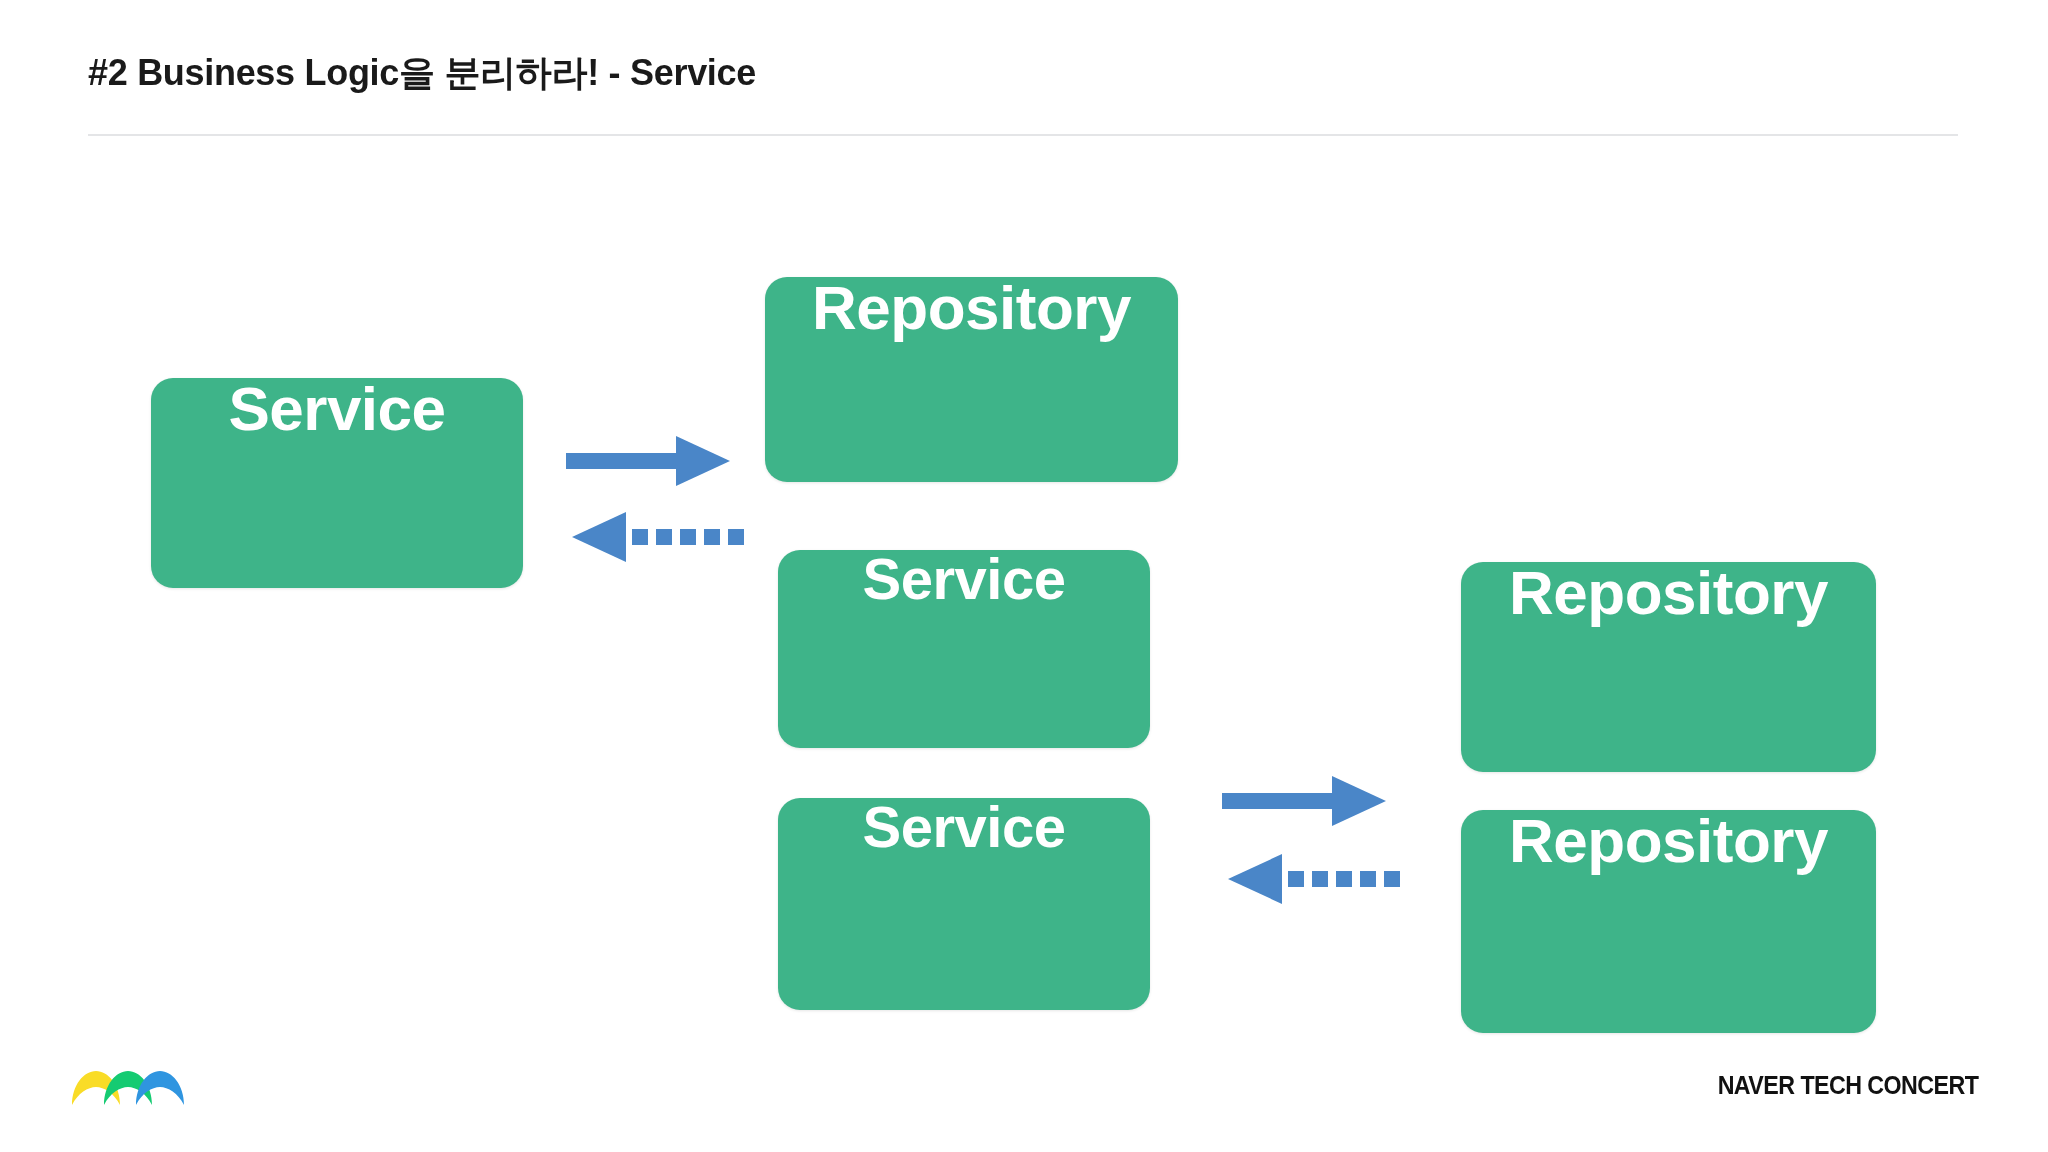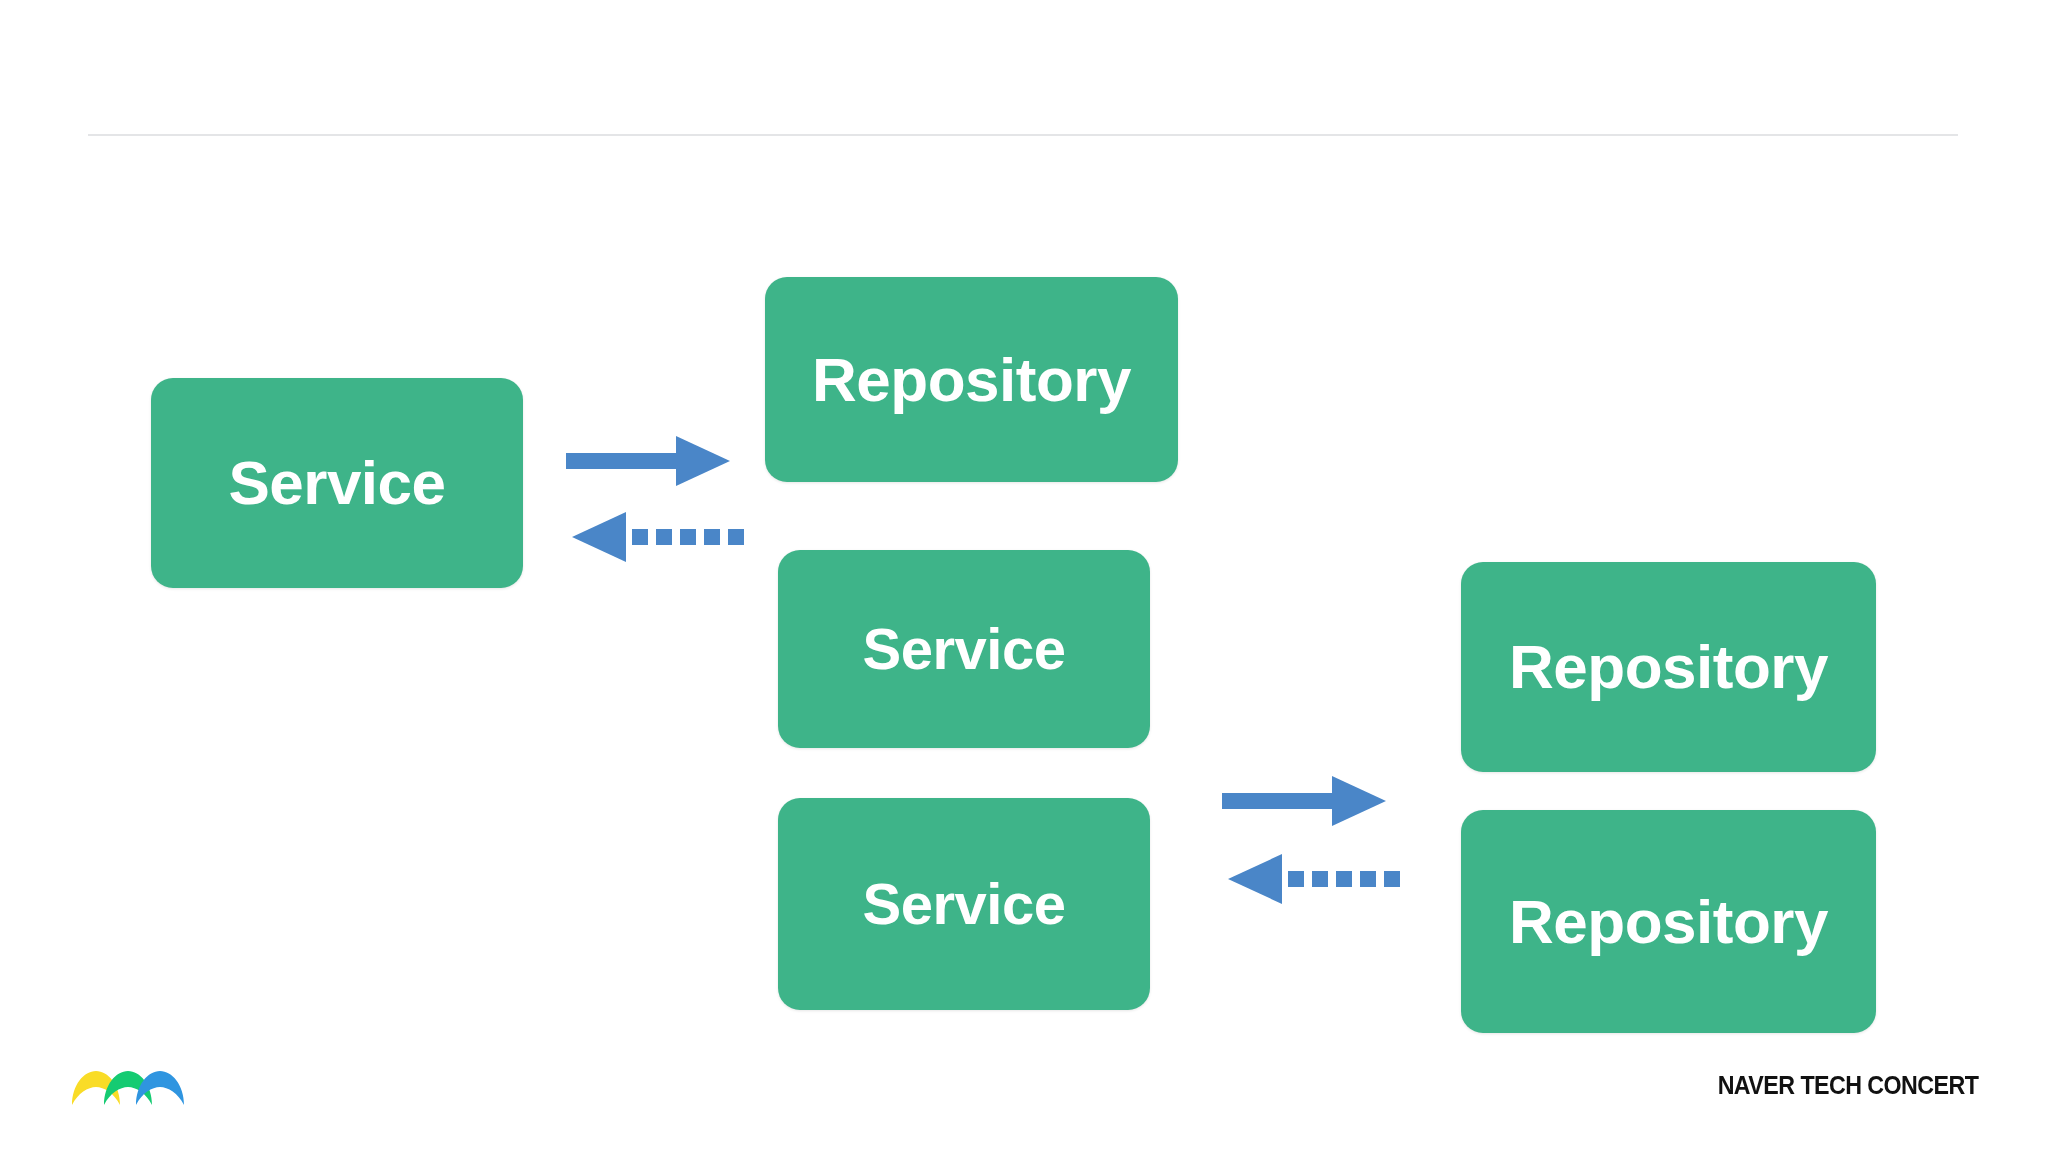--- a/index.html
+++ b/index.html
@@ -39,21 +39,20 @@
     height: 2px;
     background: #e4e5e7;
   }
 
   
   .node-box {
     position: absolute;
     background: #3eb489;
     border-radius: 22px;
     display: flex;
-    align-items: center;
     box-shadow: 0 1px 3px rgba(0,0,0,0.10);
     box-sizing: border-box;
   }
   .node-label {
     color: #ffffff;
     font-weight: bold;
     letter-spacing: -0.5px;
     white-space: nowrap;
     line-height: 1;
   }
@@ -128,20 +127,21 @@
     transform: scaleX(0.93);
     transform-origin: right center;
     white-space: nowrap;
   }
 </style>
 </head>
 <body>
 
 <div id="slide">
 
+  <div id="slide-title">#2 Business Logic을 분리하라! - Service</div>
   <div id="title-divider"></div>
 
   <div class="node-box" id="box-service-left">
     <span class="node-label">Service</span>
   </div>
 
   <svg class="arrow-svg" id="arrow-group-1-solid" width="170" height="62" viewBox="0 0 170 62">
     <g fill="#4a86c8">
       <rect x="0" y="23" width="118" height="16"></rect>
       <polygon points="110,6 164,31 110,56"></polygon>

